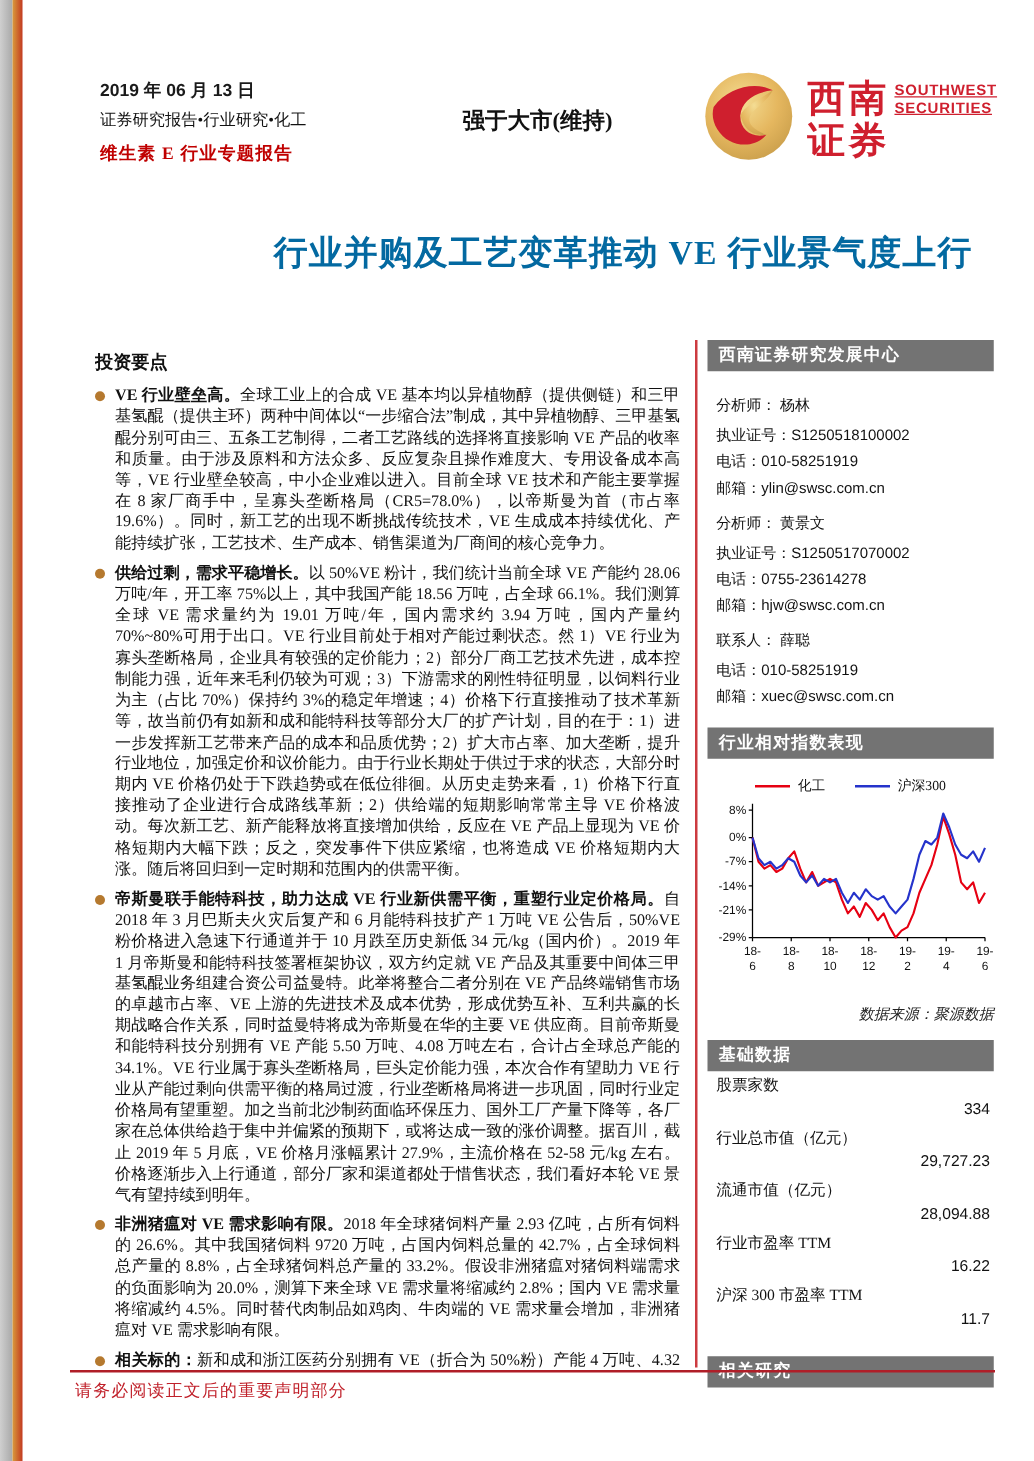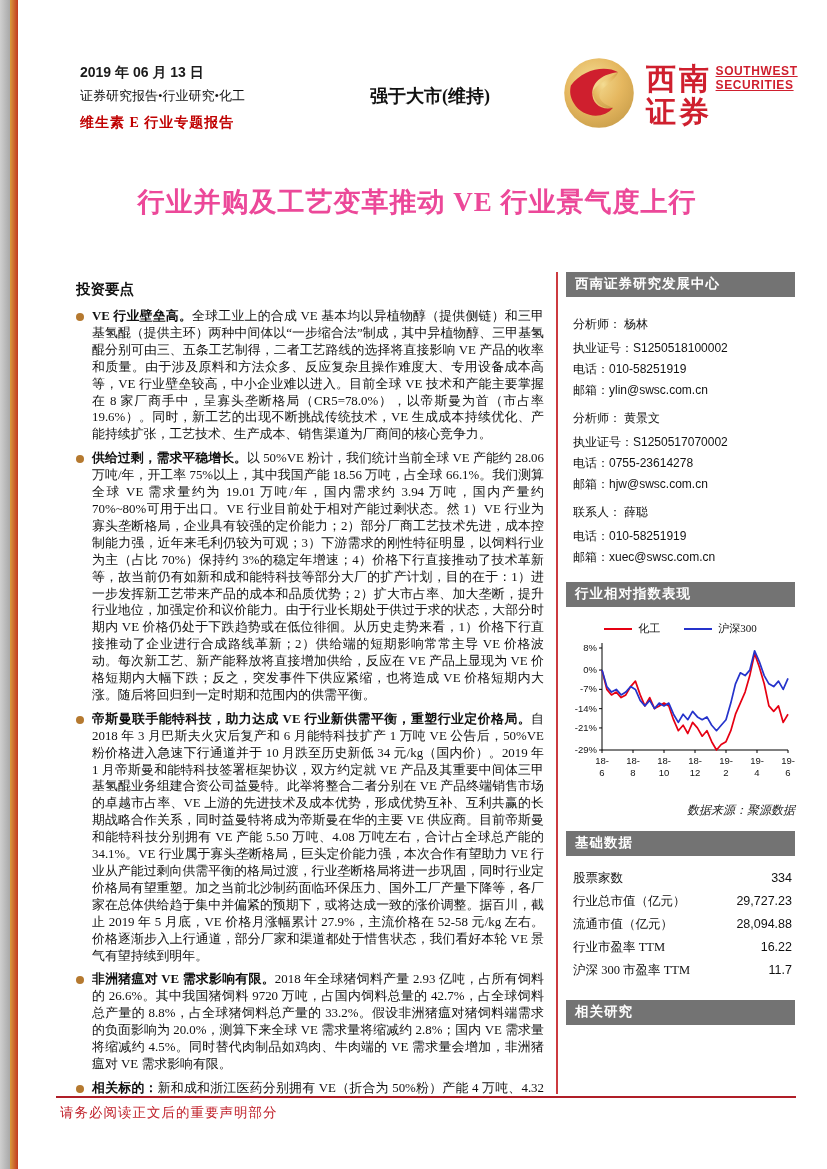--- a/index.html
+++ b/index.html
@@ -16,48 +16,48 @@
   .hdr-type { font-size:13px; margin-top:5px; color:#111; }
   .hdr-series { font-size:14px; font-weight:bold; color:#c00000; margin-top:9px; letter-spacing:1px; }
   .hdr-rating { position:absolute; left:330px; top:84px; width:200px; text-align:center; font-size:18px; font-weight:bold; color:#111; }
 
   .logo { position:absolute; left:562px; top:56px; width:240px; display:flex; align-items:center; gap:10px; }
   .logo-text { display:flex; flex-direction:row; }
   .logo-cn { color:#cf1f2e; font-size:30px; font-weight:bold; letter-spacing:3px; line-height:1.1; }
   .logo-en { color:#cf1f2e; font-family:"Liberation Sans",sans-serif; font-size:12px; font-weight:bold; letter-spacing:0.6px; margin-top:2px;text-decoration:underline; }
 
   
-  .title { position:absolute; left:56px; top:184px; width:722px; text-align:center; color:#ec4899; font-size:27px; font-weight:bold; letter-spacing:1px; }
+  .title { position:absolute; left:56px; top:184px; width:722px; text-align:right; color:#0369a1; font-size:27px; font-weight:bold; letter-spacing:1px; }
 
   
   .vdiv { position:absolute; left:556px; top:272px; height:822px; width:0; border-left:2px solid #cc3b40; }
 
   .left-col { position:absolute; left:76px; top:280px; width:468px; height:814px; overflow:hidden; }
   .points-title { font-size:14.5px; font-weight:bold; color:#111; margin-bottom:9px; }
   .bullet { display:flex; gap:8px; margin-bottom:7px; }
   .dot { flex:none; width:8px; height:8px; border-radius:50%; background:#b5792f; margin-top:5px; }
   .btext { font-size:12.9px; line-height:16.9px; color:#111; text-align:justify; }
   .lead { font-weight:bold; }
 
   .right-col { position:absolute; left:566px; top:272px; width:229px; }
   .band { background:#737373; color:#fff; font-weight:bold; font-size:13.5px; padding:3px 9px 4px; letter-spacing:1px; }
   .contacts { padding:10px 2px 8px 7px; font-size:12px; color:#111; }
   .c-name { font-weight:normal; margin:7px 0 4px; line-height:20px; }
   .c-row { line-height:21px; }
-  .c-row .v, .bd-val { font-family:"Liberation Sans",sans-serif; }
+  .c-row .v, .bd-val { font-family:"Liberation Sans",sans-serif;margin-top:19px; }
 
   .chart-sec { margin-top:6px; }
   .chart-wrap { padding:10px 0 2px;text-align:right; }
   .legend { display:flex; justify-content:center; gap:24px; margin:4px 0 2px; }
   .legend-item { display:flex; align-items:center; gap:6px; font-size:11px; color:#111; }
   .legend-swatch { width:28px; height:2px; }
   .chart-source { font-style:italic; font-size:12px; color:#222; margin:8px 0 0 4px; }
 
   .basic-sec { margin-top:10px; }
-  .bd-rows { padding:11px 3px 10px 7px; }
+  .bd-rows { padding:0 3px 10px 7px; }
   .bd-row { display:flex; justify-content:space-between; font-size:12.5px; line-height:23px; color:#111; }
   .related-sec { margin-top:8px; }
 
   
   .foot-line { position:absolute; left:56px; top:1096px; width:740px; border-top:2px solid #b01e28; }
   .foot-text { position:absolute; left:60px; top:1104px; color:#c0202a; font-size:13.5px; letter-spacing:1px; }
 </style>
 </head>
 <body>
 

